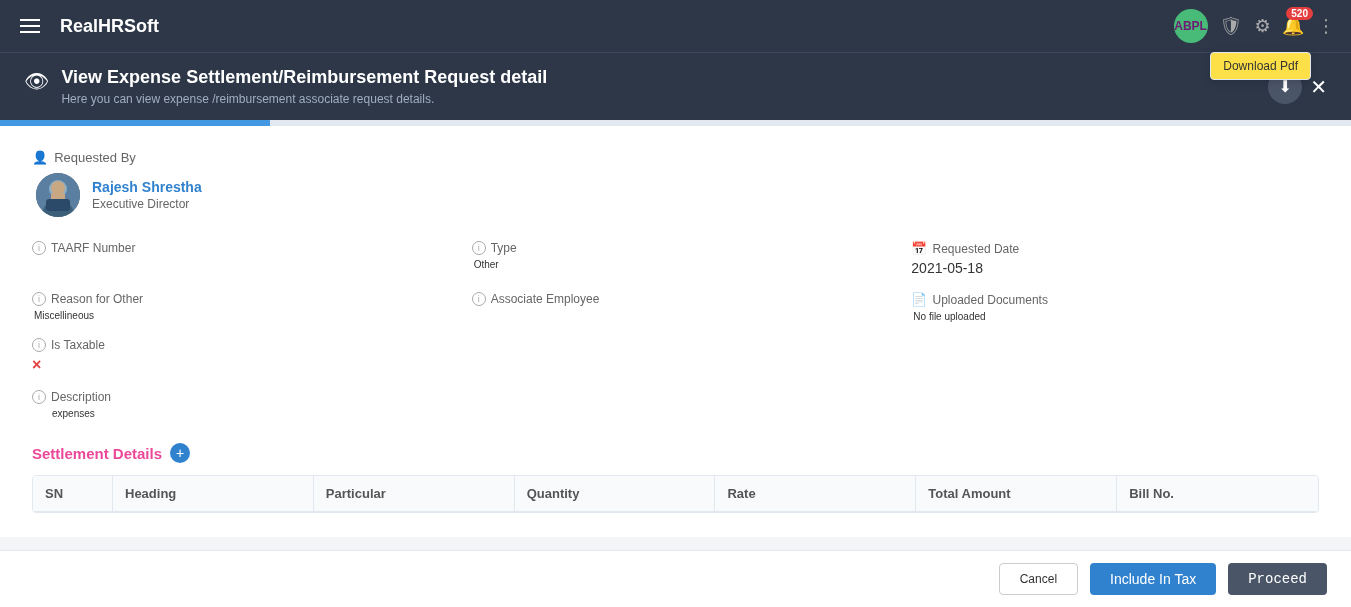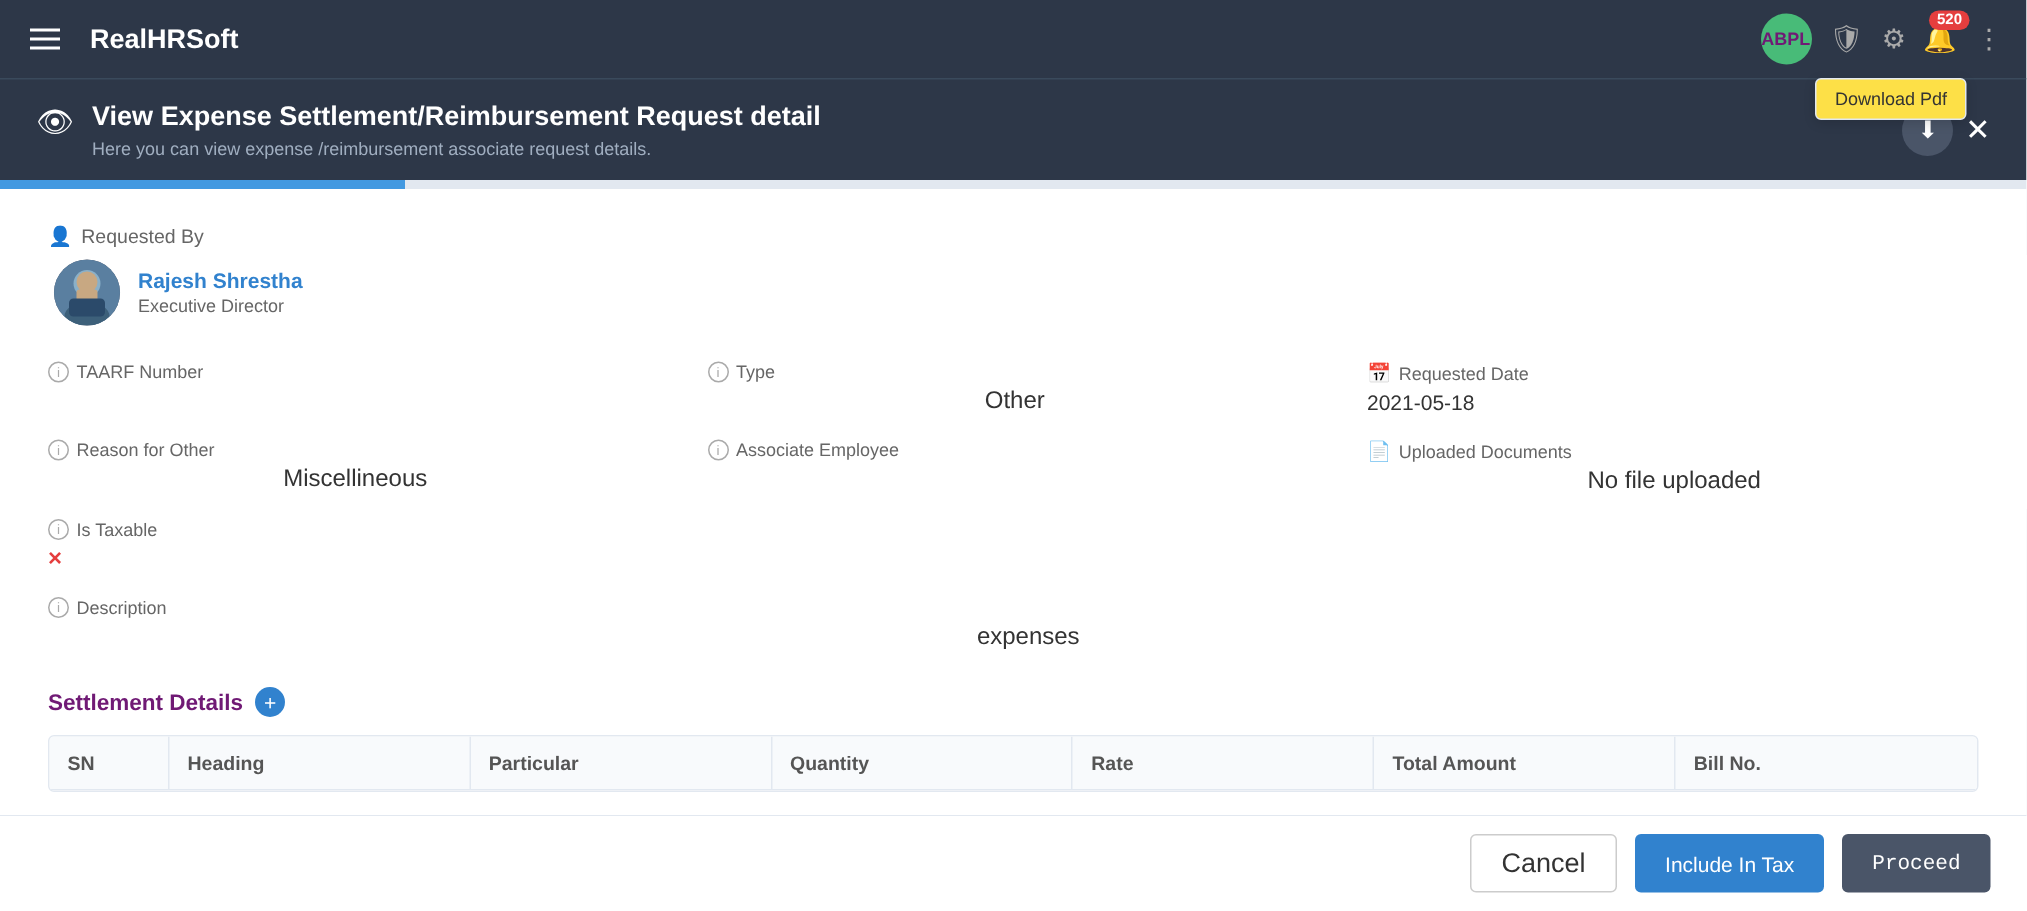--- a/index.html
+++ b/index.html
@@ -168,41 +168,40 @@
     }
     .field-label .info-icon {
       width: 14px; height: 14px;
       border: 1px solid #aaa;
       border-radius: 50%;
       font-size: 9px;
       display: flex; align-items: center; justify-content: center;
       color: #aaa;
     }
     .field-value {
-      font-size: 16px;
+      font-size: 10px;
       color: #333;
       padding-left: 2px;
-      text-align: center;
     }
     .date-value { font-size: 14px; font-weight: 500; color: #333; }
     .time-value { font-size: 12px; color: #666; }
     .x-mark { color: #e53e3e; font-size: 16px; font-weight: 700; }
     .calendar-icon { font-size: 13px; color: #666; }
     .doc-icon { font-size: 13px; color: #666; }
 
     
     .settlement-section { margin-top: 24px; }
     .settlement-header {
       display: flex;
       align-items: center;
       gap: 8px;
       margin-bottom: 12px;
     }
     .settlement-title {
-      color: #701a75;
+      color: #ec4899;
       font-size: 15px;
       font-weight: 600;
     }
     .plus-circle {
       background: #3182ce;
       color: white;
       border-radius: 50%;
       width: 20px; height: 20px;
       display: flex; align-items: center; justify-content: center;
       font-size: 14px;
@@ -240,21 +239,21 @@
       border-top: 1px solid #e2e8f0;
       z-index: 50;
     }
     .btn-cancel {
       background: white;
       border: 1px solid #ccc;
       color: #333;
       padding: 8px 20px;
       border-radius: 4px;
       cursor: pointer;
-      font-size: 18px;
+      font-size: 12px;
       margin-left: 22px;
     }
     .btn-include-tax {
       background: #3182ce;
       border: none;
       color: white;
       padding: 8px 20px;
       border-radius: 4px;
       cursor: pointer;
       font-size: 14px;

